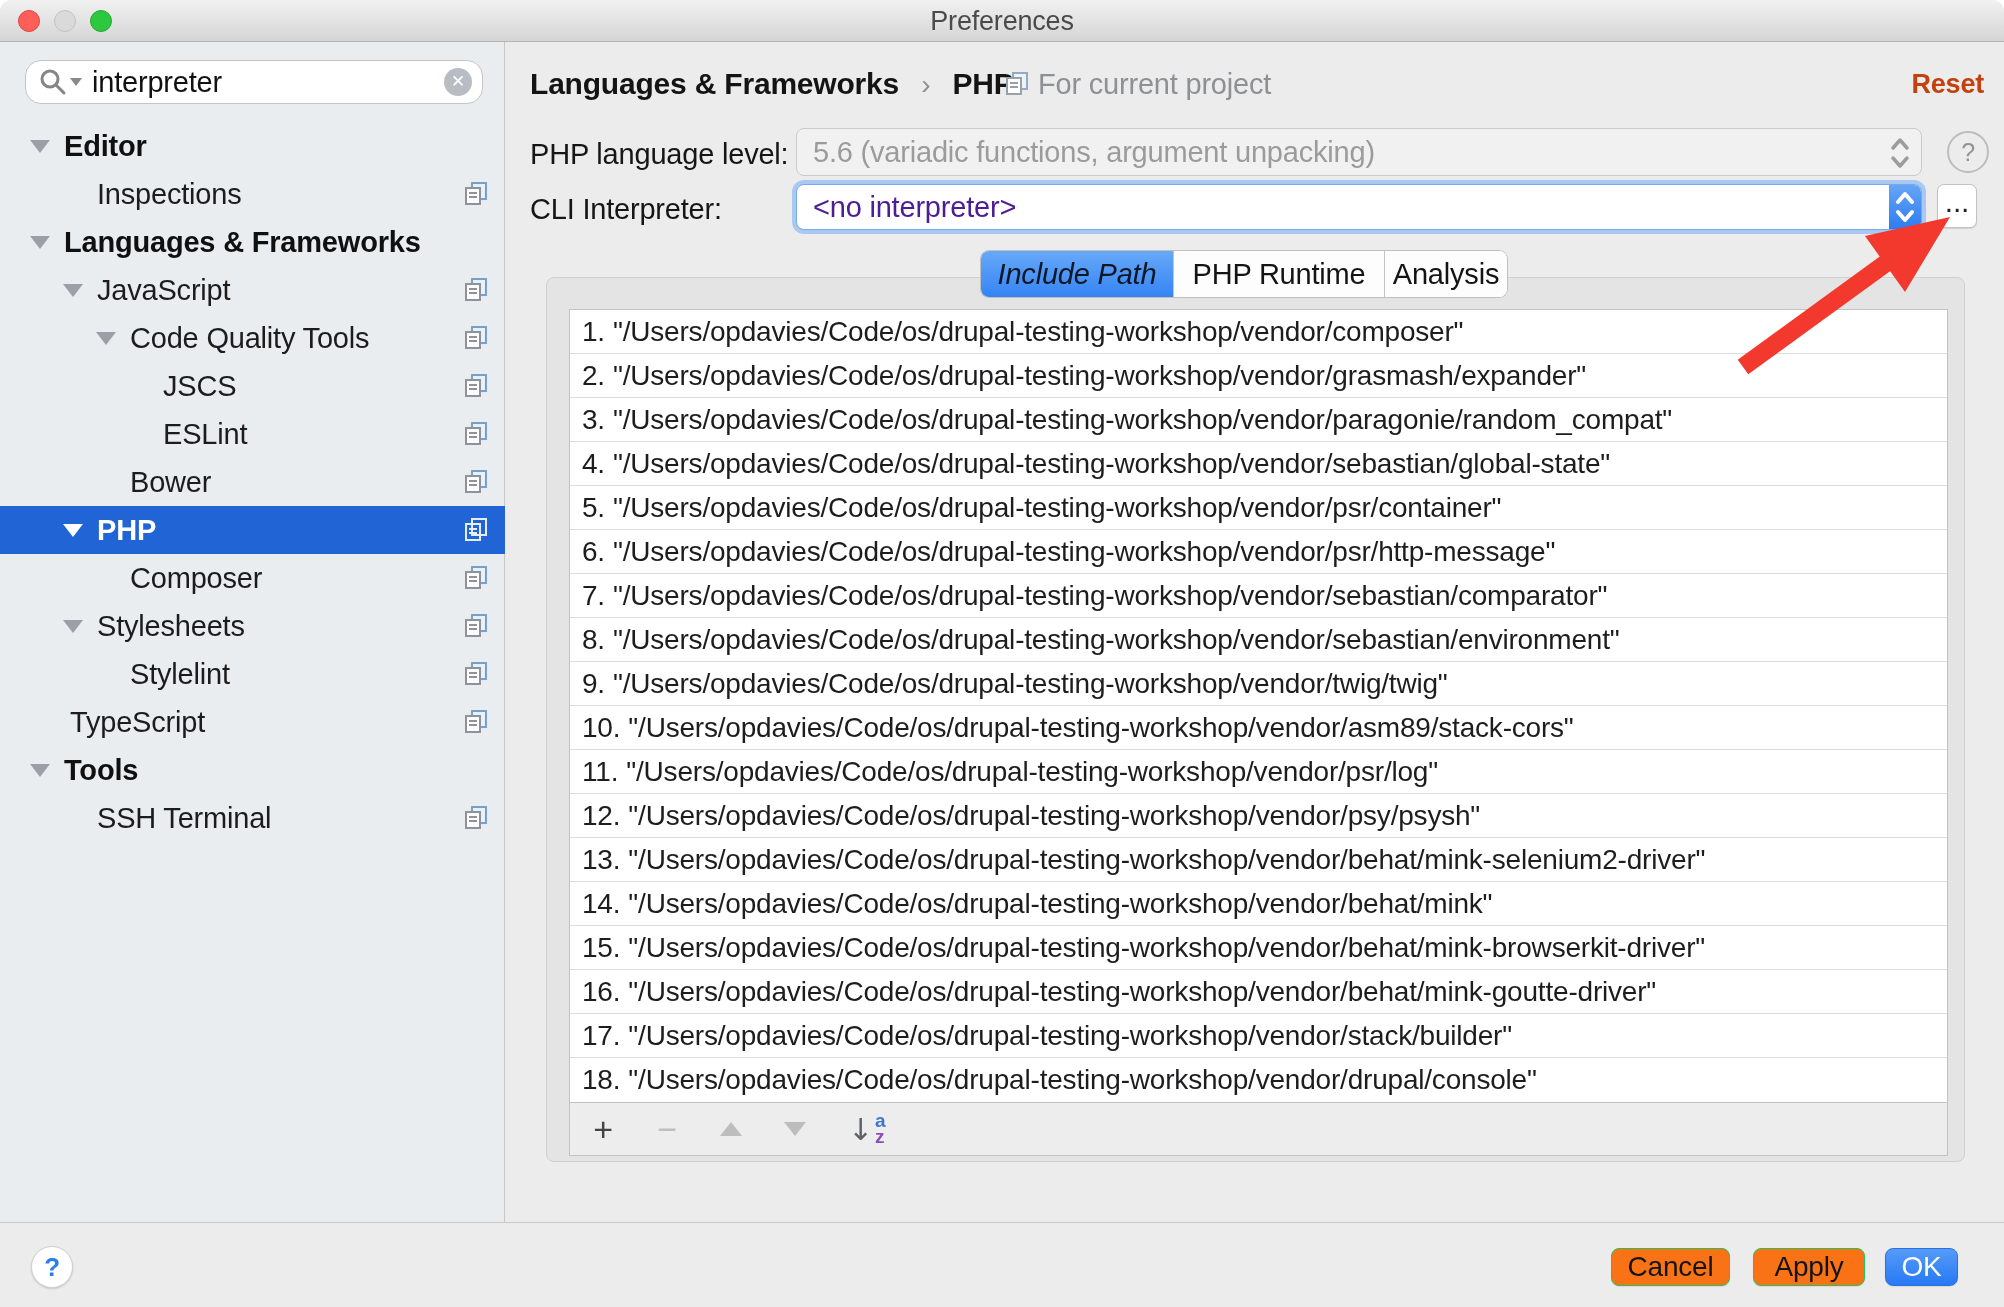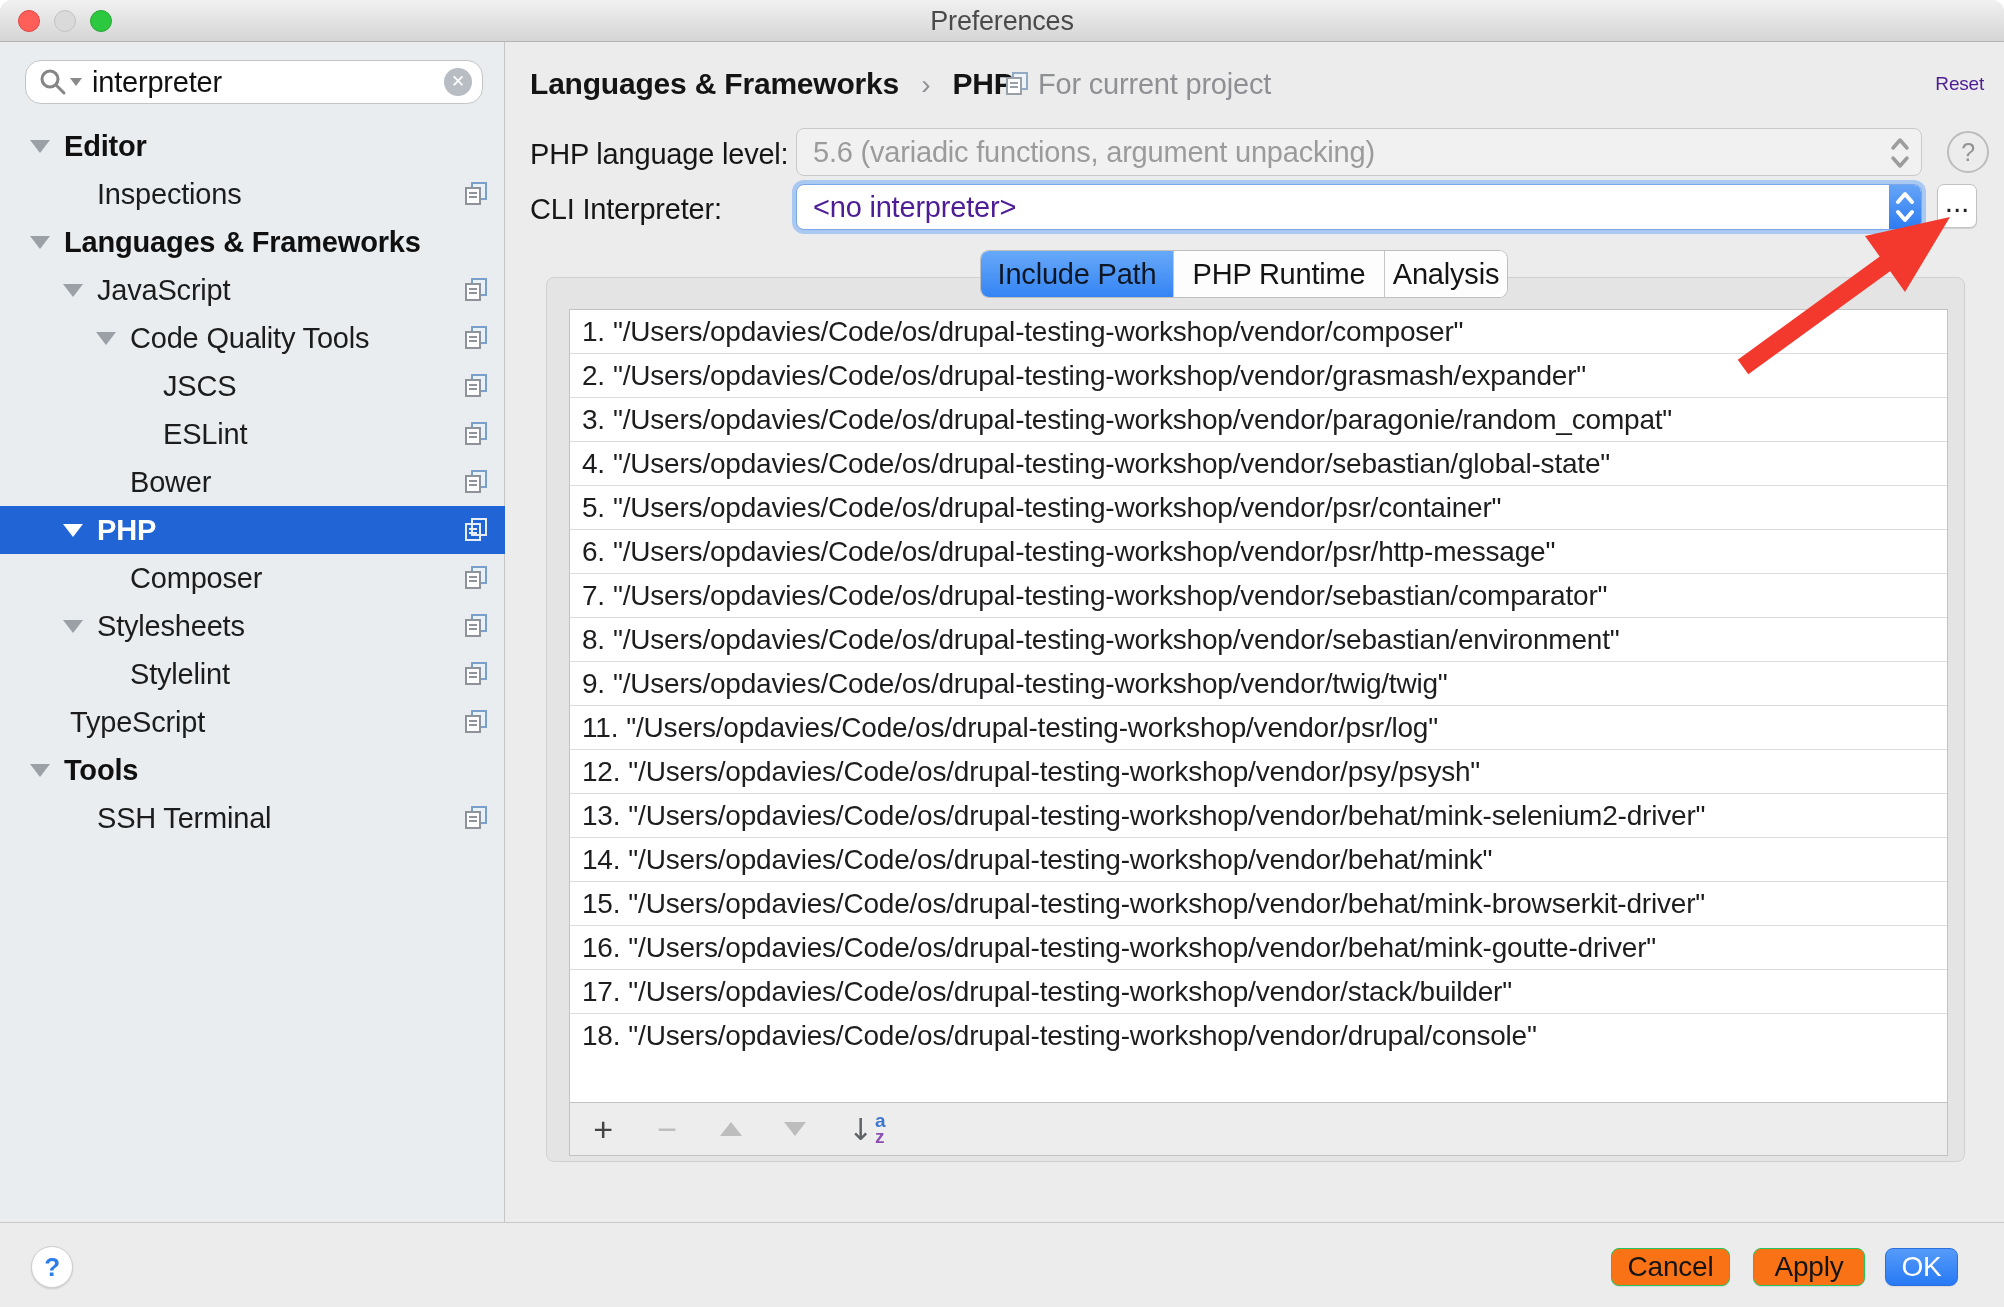--- a/index.html
+++ b/index.html
@@ -40,40 +40,40 @@
   .trow.sel .tri{border-top-color:#fff;}
   .trow.sel .picon rect{stroke:#e6edf9;fill:transparent;}
   .trow.sel .picon path{stroke:#e6edf9;}
 
   
   .main{position:absolute;left:506px;top:42px;width:1498px;height:1180px;background:#ececec;}
   .crumbs{position:absolute;left:24px;top:18px;height:48px;line-height:48px;font-size:30px;white-space:nowrap;}
   .crumb{font-weight:bold;color:#141414;}
   .crumb-sep{color:#8e8e93;font-weight:normal;margin:0 14px;font-size:28px;}
   .scope{position:absolute;left:498px;top:18px;height:48px;line-height:48px;font-size:29px;color:#8e9094;white-space:nowrap;display:flex;align-items:center;gap:8px;}
-  .reset{position:absolute;right:20px;top:18px;height:48px;line-height:48px;font-size:19px;font-weight:normal;color:#4c1d95;}
+  .reset{position:absolute;right:20px;top:18px;height:48px;line-height:48px;font-size:27px;font-weight:bold;color:#c2410c;}
 
   .fieldlabel{position:absolute;left:24px;font-size:29px;color:#161616;white-space:nowrap;}
   .combo{position:absolute;left:290px;width:1126px;border-radius:8px;font-size:29px;display:flex;align-items:center;}
   .combo .val{padding-left:16px;white-space:nowrap;overflow:hidden;flex:1;}
   .combo.disabled{top:86px;height:48px;background:#f1f1f1;border:1px solid #c9c9c9;color:#9b9b9b;}
   .combo.focused{top:142px;height:46px;background:#fff;border:1px solid #7ba6e8;box-shadow:0 0 0 4px #a9c8f2;color:#4c1d95;}
   .stepper-gray{position:absolute;right:6px;top:4px;width:30px;height:40px;}
   .stepper-blue{position:absolute;right:0;top:0;width:32px;height:44px;border-radius:0 7px 7px 0;
     background:linear-gradient(#66a5f7,#2e7cf2);}
   .browse{position:absolute;left:1431px;top:142px;width:40px;height:44px;background:#fff;border:1px solid #c2c2c2;
     border-radius:7px;box-shadow:0 1px 1px rgba(0,0,0,.12);font-size:30px;line-height:34px;text-align:center;color:#222;}
   .helpcircle-top{position:absolute;left:1441px;top:89px;width:42px;height:42px;border-radius:50%;
     border:2px solid #bcbcbc;color:#949494;font-size:25px;line-height:38px;text-align:center;}
 
   
   .tabs{position:absolute;left:475px;top:209px;height:46px;display:flex;z-index:5;border-radius:8px;
     box-shadow:0 0 0 1px #bfbfbf;background:#fff;}
   .tab{height:46px;line-height:46px;text-align:center;font-size:29px;color:#141414;background:#fdfdfd;border-right:1px solid #c6c6c6;}
-  .tab:first-child{border-radius:8px 0 0 8px;}
+  .tab:first-child{border-radius:8px 0 0 8px;font-style:italic;}
   .tab:last-child{border-radius:0 8px 8px 0;border-right:none;}
   .tab.active{background:linear-gradient(#67a9f8,#3484f4);color:#0e1726;}
   .tab.w1{width:193px;} .tab.w2{width:211px;} .tab.w3{width:122px;}
 
   
   .panel{position:absolute;left:40px;top:235px;width:1419px;height:885px;background:#e4e4e4;
     border:1px solid #d0d0d0;border-radius:8px;}
   .pathlist{position:absolute;left:22px;top:31px;width:1379px;height:794px;background:#fff;border:1px solid #c2c2c2;}
   .prow{height:44px;line-height:43px;font-size:28px;color:#1d1d1f;border-bottom:1px solid #dcdcdc;
     padding-left:12px;white-space:nowrap;overflow:hidden;}
@@ -246,20 +246,21 @@
       <div class="pathlist">
           <div class="prow"><span class="num">1.</span><span>"/Users/opdavies/Code/os/drupal-testing-workshop/vendor/composer"</span></div>
           <div class="prow"><span class="num">2.</span><span>"/Users/opdavies/Code/os/drupal-testing-workshop/vendor/grasmash/expander"</span></div>
           <div class="prow"><span class="num">3.</span><span>"/Users/opdavies/Code/os/drupal-testing-workshop/vendor/paragonie/random_compat"</span></div>
           <div class="prow"><span class="num">4.</span><span>"/Users/opdavies/Code/os/drupal-testing-workshop/vendor/sebastian/global-state"</span></div>
           <div class="prow"><span class="num">5.</span><span>"/Users/opdavies/Code/os/drupal-testing-workshop/vendor/psr/container"</span></div>
           <div class="prow"><span class="num">6.</span><span>"/Users/opdavies/Code/os/drupal-testing-workshop/vendor/psr/http-message"</span></div>
           <div class="prow"><span class="num">7.</span><span>"/Users/opdavies/Code/os/drupal-testing-workshop/vendor/sebastian/comparator"</span></div>
           <div class="prow"><span class="num">8.</span><span>"/Users/opdavies/Code/os/drupal-testing-workshop/vendor/sebastian/environment"</span></div>
           <div class="prow"><span class="num">9.</span><span>"/Users/opdavies/Code/os/drupal-testing-workshop/vendor/twig/twig"</span></div>
+          <div class="prow"><span class="num">10.</span><span>"/Users/opdavies/Code/os/drupal-testing-workshop/vendor/asm89/stack-cors"</span></div>
           <div class="prow"><span class="num">11.</span><span>"/Users/opdavies/Code/os/drupal-testing-workshop/vendor/psr/log"</span></div>
           <div class="prow"><span class="num">12.</span><span>"/Users/opdavies/Code/os/drupal-testing-workshop/vendor/psy/psysh"</span></div>
           <div class="prow"><span class="num">13.</span><span>"/Users/opdavies/Code/os/drupal-testing-workshop/vendor/behat/mink-selenium2-driver"</span></div>
           <div class="prow"><span class="num">14.</span><span>"/Users/opdavies/Code/os/drupal-testing-workshop/vendor/behat/mink"</span></div>
           <div class="prow"><span class="num">15.</span><span>"/Users/opdavies/Code/os/drupal-testing-workshop/vendor/behat/mink-browserkit-driver"</span></div>
           <div class="prow"><span class="num">16.</span><span>"/Users/opdavies/Code/os/drupal-testing-workshop/vendor/behat/mink-goutte-driver"</span></div>
           <div class="prow"><span class="num">17.</span><span>"/Users/opdavies/Code/os/drupal-testing-workshop/vendor/stack/builder"</span></div>
           <div class="prow"><span class="num">18.</span><span>"/Users/opdavies/Code/os/drupal-testing-workshop/vendor/drupal/console"</span></div>
         </div>
       <div class="listbar">

